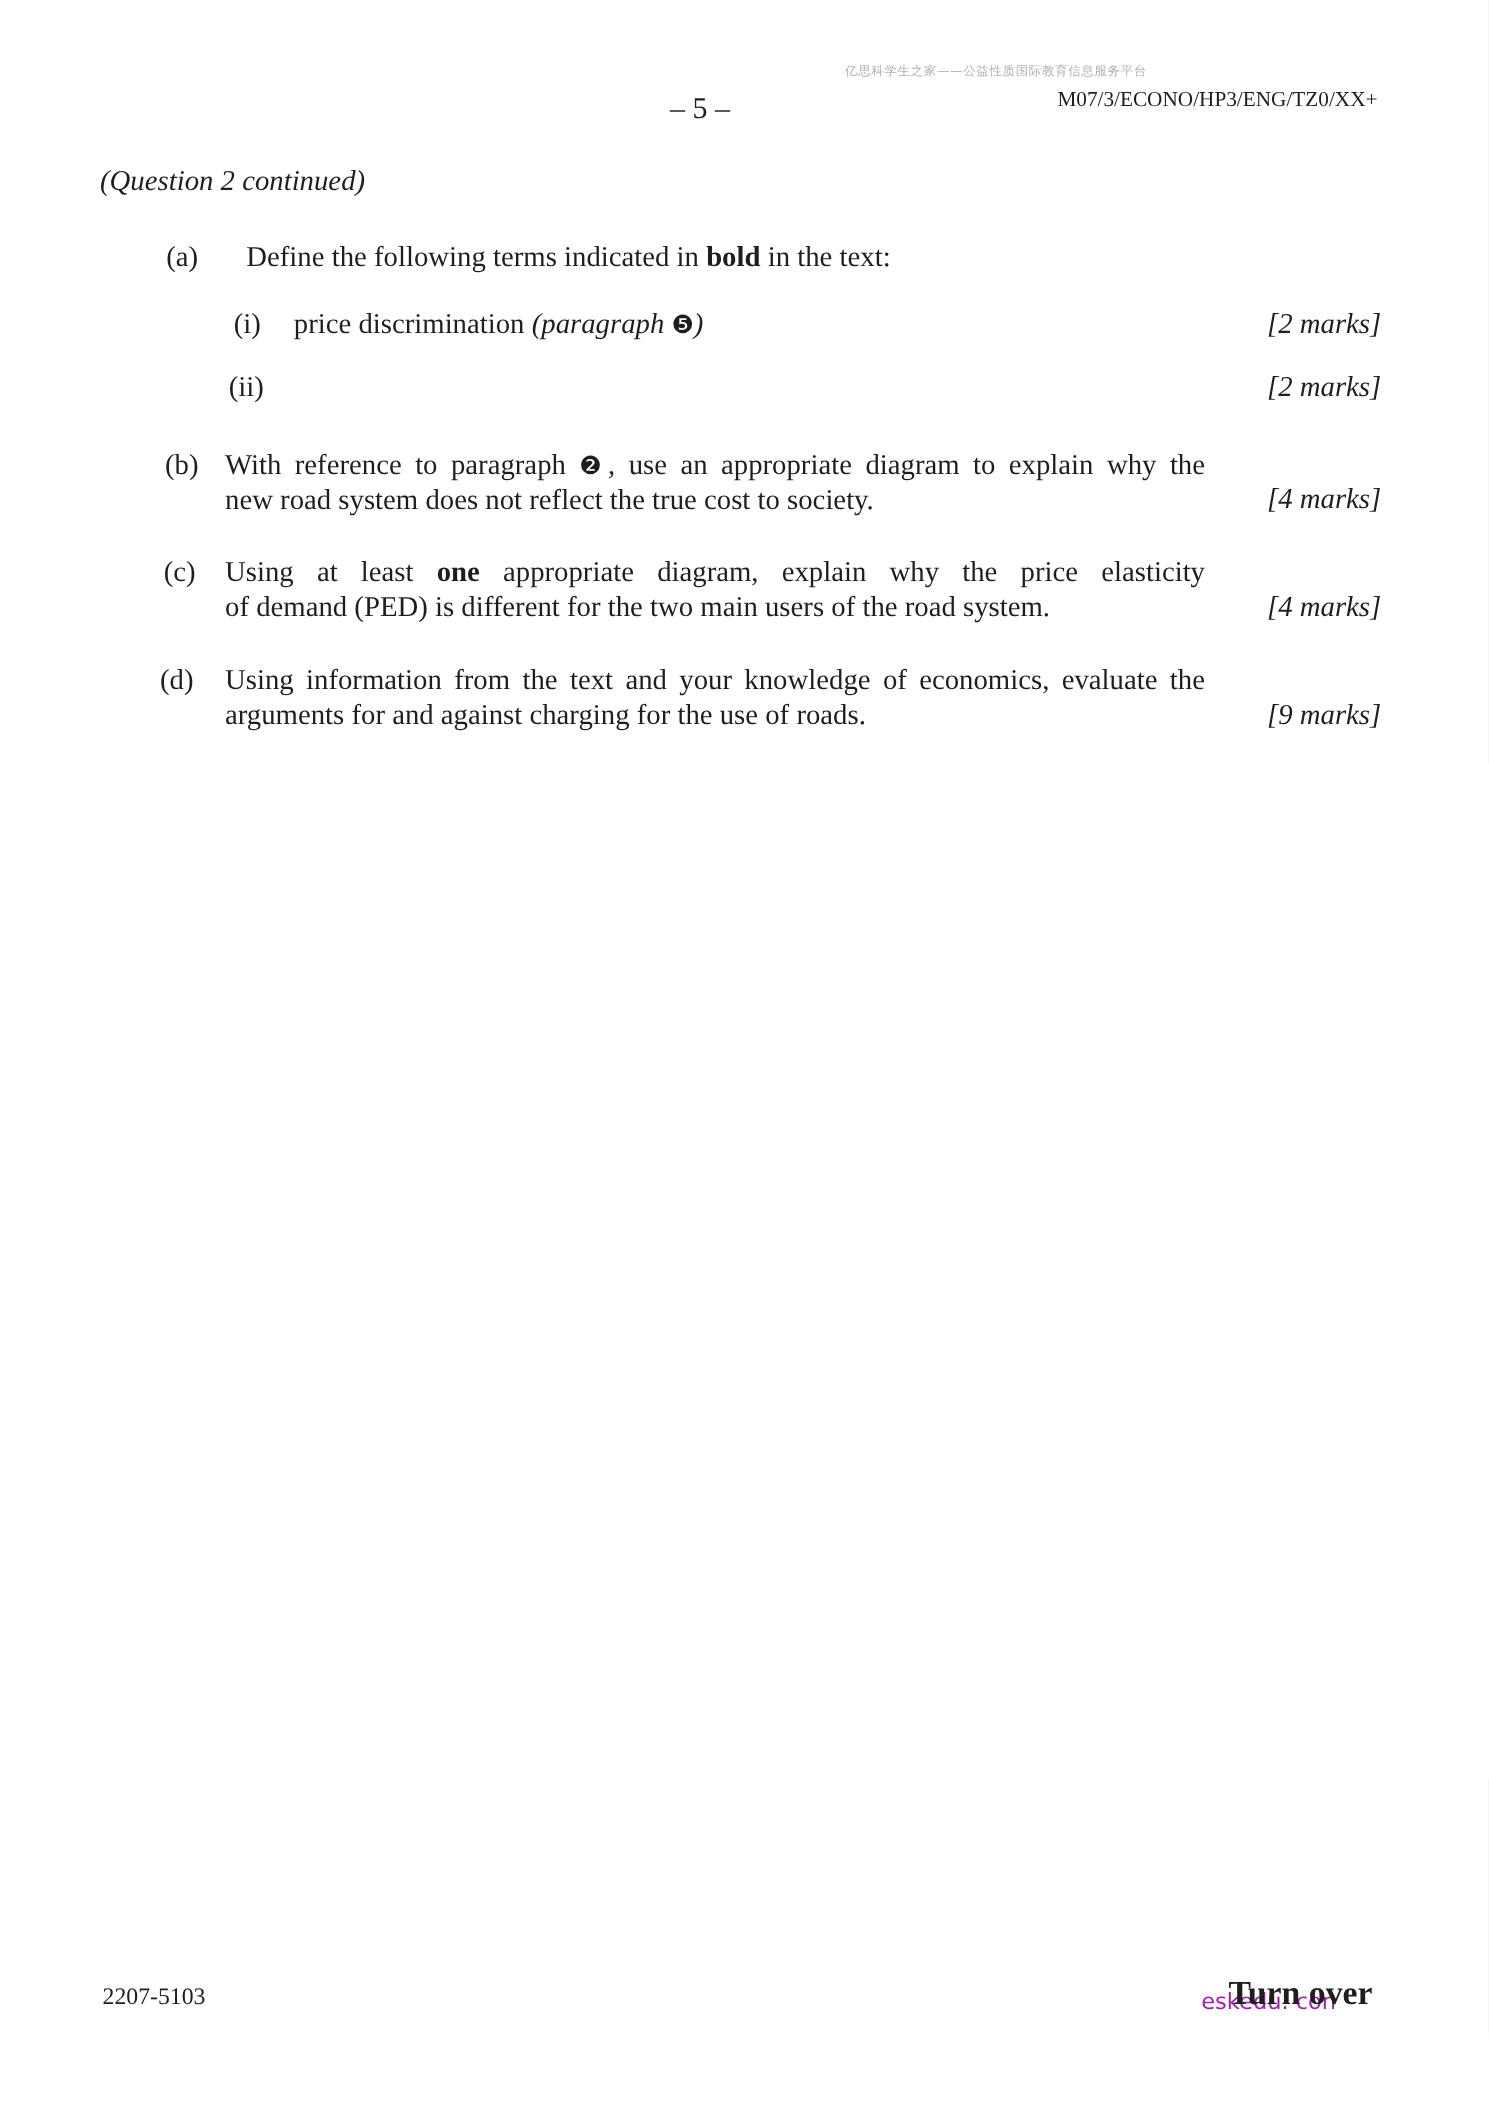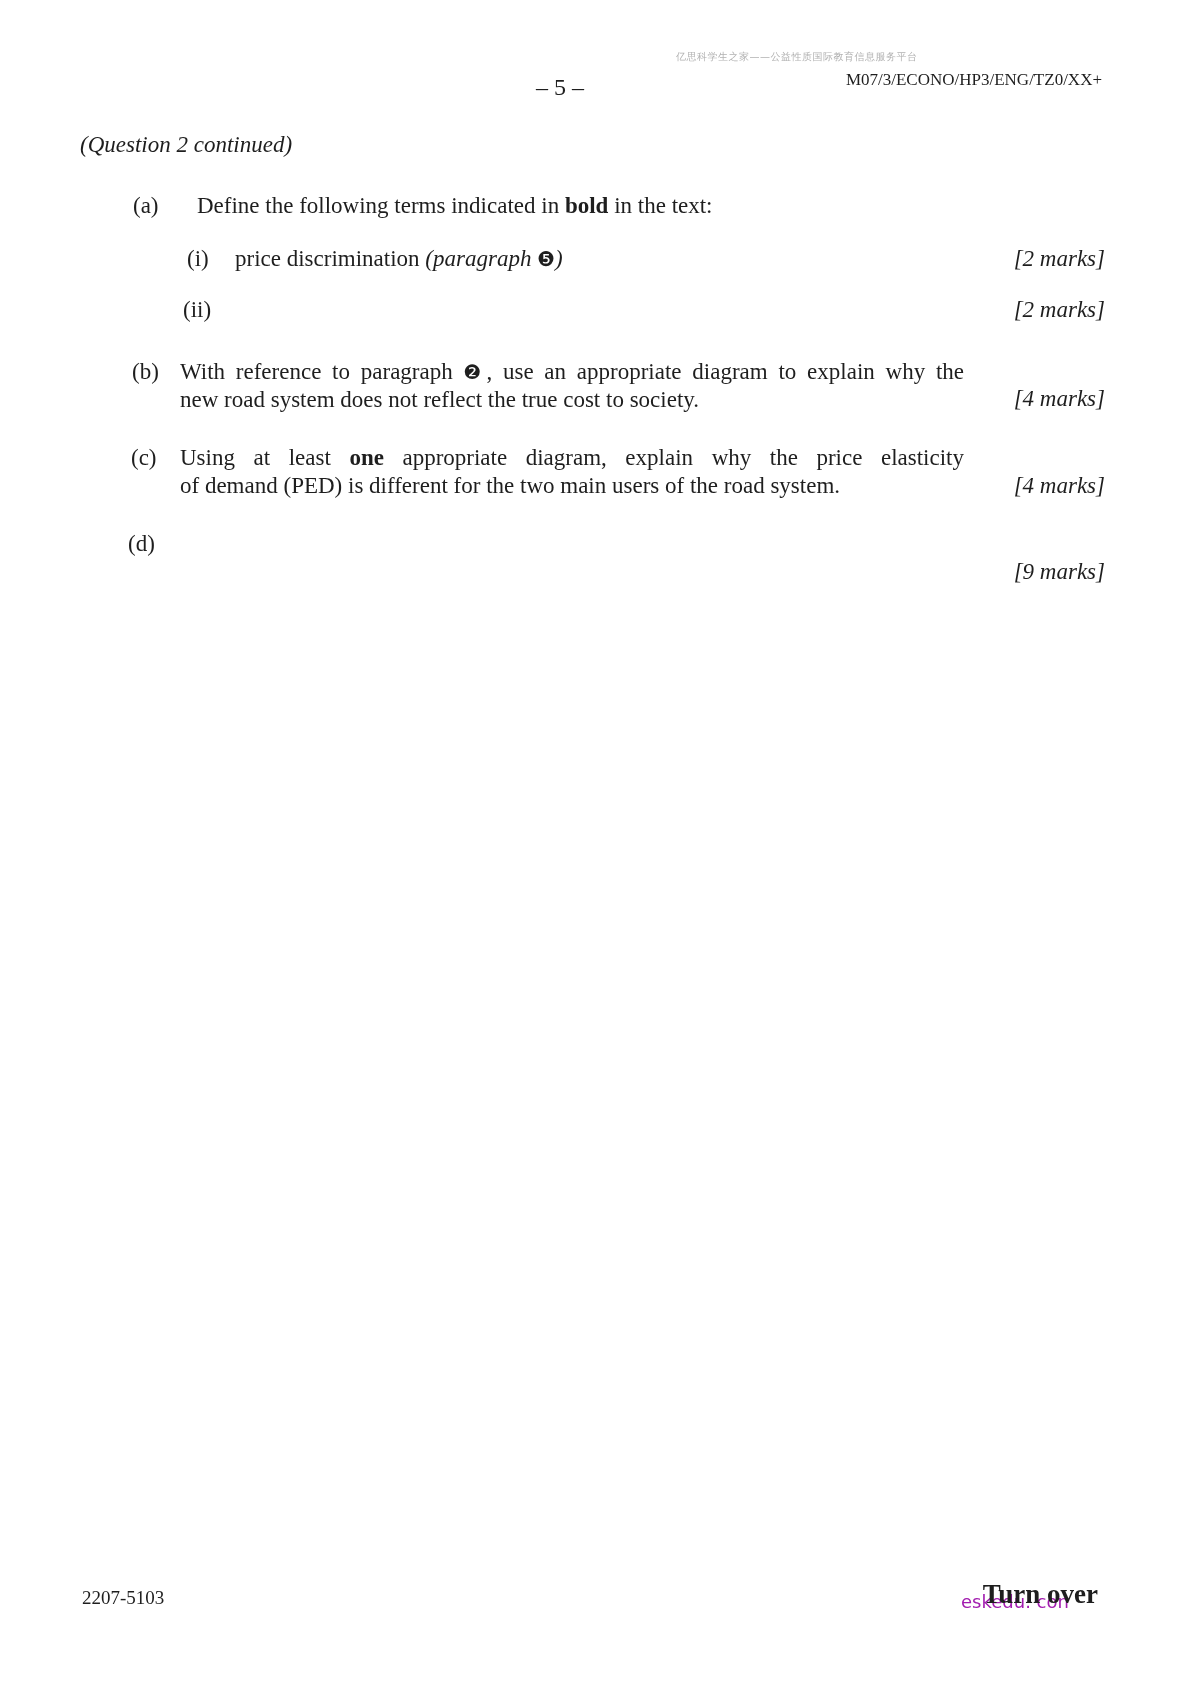--- a/index.html
+++ b/index.html
@@ -134,19 +134,23 @@
   <div class="marks" style="top:385px;">[4 marks]</div>
 
   <span class="qlabel" style="left:131px; top:444px;">(c)</span>
   <div class="qpara" style="left:180px; top:444px;">
     <div class="jline"><span>Using at least </span><b>one</b><span> appropriate diagram, explain why the price elasticity</span></div>
     <div>of demand (PED) is different for the two main users of the road system.</div>
   </div>
   <div class="marks" style="top:472px;">[4 marks]</div>
 
   <span class="qlabel" style="left:128px; top:530px;">(d)</span>
+  <div class="qpara" style="left:180px; top:530px;">
+    <div class="jline">Using information from the text and your knowledge of economics, evaluate the</div>
+    <div>arguments for and against charging for the use of roads.</div>
+  </div>
   <div class="marks" style="top:558px;">[9 marks]</div>
 
   <div class="footer-code">2207-5103</div>
   <div class="footer-wm">eskedu. con</div>
   <div class="turnover">Turn over</div>
 
 </div>
 
 </body></html>

